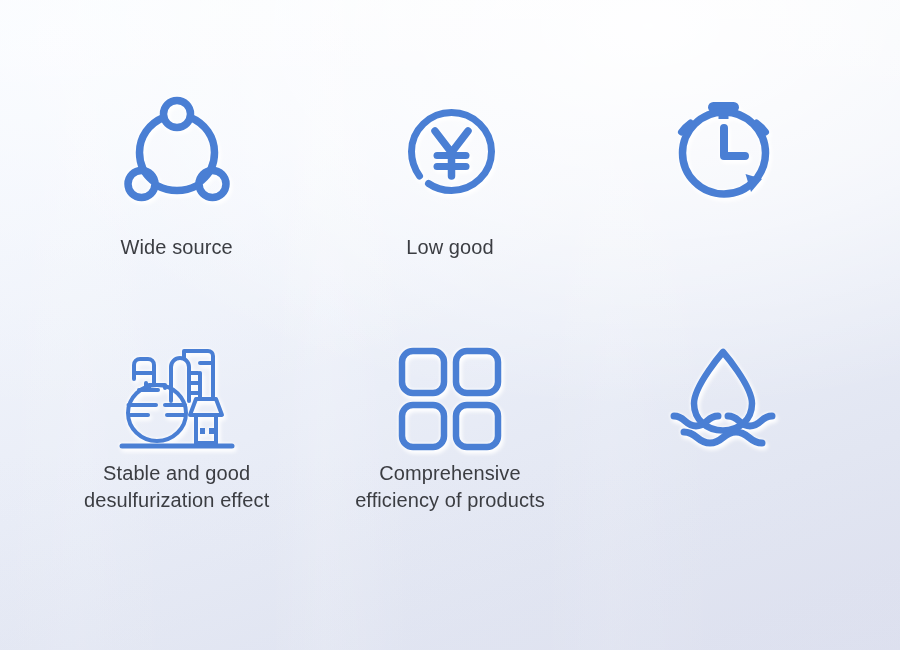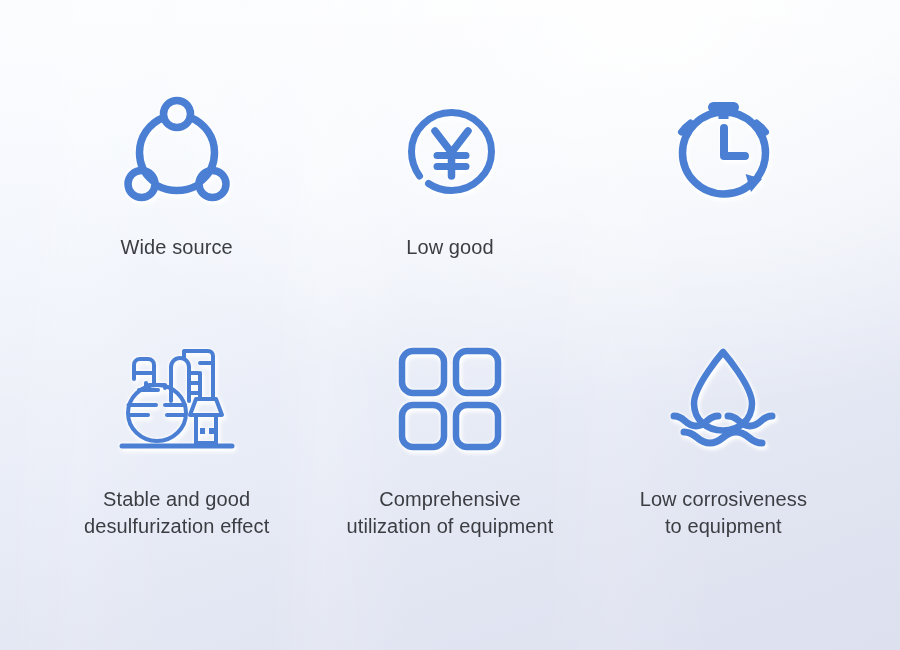--- a/index.html
+++ b/index.html
@@ -98,21 +98,21 @@
     text-align: center;
     color: #3b3d42;
     font-size: 20px;
     line-height: 27px;
     letter-spacing: 0.1px;
     white-space: pre-line;
     font-family: "Liberation Sans", sans-serif;
   }
 
   .row2 .icon-wrap { height: 118px; }
-  .row2 .label { margin-top: 28px; }
+  .row2 .label { margin-top: 2px; }
 </style>
 </head>
 <body>
 
 <div id="page">
   <div class="grid">
 
     <div class="cell row1">
       <div class="icon-wrap">
         <svg width="120" height="120" viewBox="0 0 120 120" fill="none" aria-hidden="true">
@@ -209,31 +209,29 @@
     <div class="cell row2">
       <div class="icon-wrap">
         <svg width="108" height="108" viewBox="0 0 108 108" fill="none" aria-hidden="true">
           <rect x="6" y="6" width="42" height="42" rx="11" stroke="#4a7fd4" stroke-width="6.5" fill="none"></rect>
           <rect x="60" y="6" width="42" height="42" rx="11" stroke="#4a7fd4" stroke-width="6.5" fill="none"></rect>
           <rect x="6" y="60" width="42" height="42" rx="11" stroke="#4a7fd4" stroke-width="6.5" fill="none"></rect>
           <rect x="60" y="60" width="42" height="42" rx="11" stroke="#4a7fd4" stroke-width="6.5" fill="none"></rect>
         </svg>
       </div>
       <div class="label">Comprehensive
-utilization of equipment</div>
+efficiency of products</div>
     </div>
 
     <div class="cell row2">
       <div class="icon-wrap">
         <svg width="110" height="110" viewBox="0 0 110 110" fill="none" aria-hidden="true">
           <path d="M55 8 C55 8 26 41.5 26 59.5 C26 75.5 38.5 86.5 55 86.5
                    C71.5 86.5 84 75.5 84 59.5 C84 41.5 55 8 55 8 Z" stroke="#4a7fd4" stroke-width="6.5" stroke-linejoin="round" fill="none"></path>
           <path d="M6 72 C17 72 17 82 28 82 C39 82 39 72 50 72" stroke="#4a7fd4" stroke-width="7" stroke-linecap="round" fill="none"></path>
           <path d="M60 72 C71 72 71 82 82 82 C93 82 93 72 104 72" stroke="#4a7fd4" stroke-width="7" stroke-linecap="round" fill="none"></path>
           <path d="M16 88 C29 88 29 99 42 99 C55 99 55 88 68 88 C81 88 81 99 94 99" stroke="#4a7fd4" stroke-width="7" stroke-linecap="round" fill="none"></path>
         </svg>
       </div>
-      <div class="label">Low corrosiveness
-to equipment</div>
     </div>
 
   </div>
 </div>
 
 </body></html>

